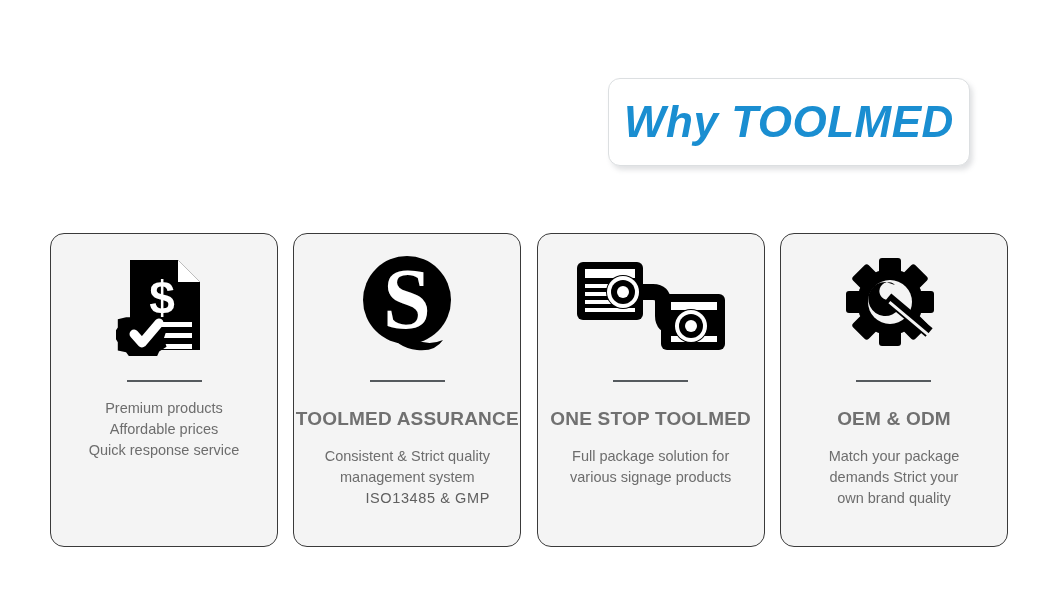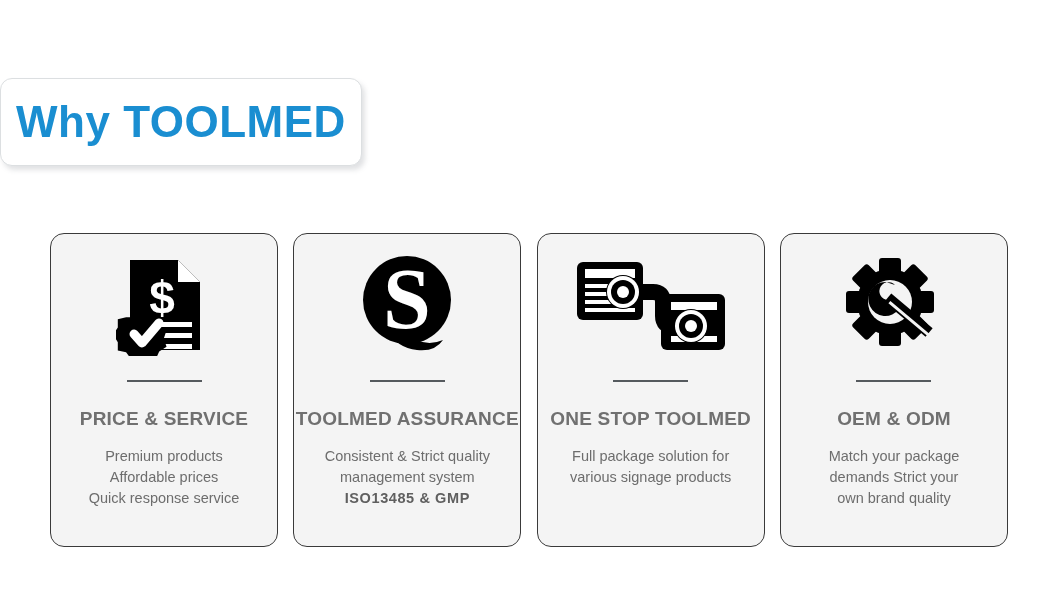--- a/index.html
+++ b/index.html
@@ -15,21 +15,22 @@
     position: relative;
   }
 
   
   #title-banner-wrap {
     position: absolute;
     left: 0;
     top: 78px;
     width: 970px;
     display: flex;
-    justify-content: flex-start;
+    justify-content: flex-end;
+    font-style: italic;
   }
   #title-banner {
     width: 362px;
     height: 88px;
     box-sizing: border-box;
     border: 1px solid #dcdfe1;
     border-radius: 12px;
     background: #ffffff;
     box-shadow: 3px 4px 5px rgba(120,125,130,0.22);
     display: flex;
@@ -99,21 +100,21 @@
   .card-body {
     margin-top: 16px;
     text-align: center;
     font-family: "Liberation Sans", sans-serif;
     font-size: 14.5px;
     color: #6d6d6d;
     line-height: 21px;
     padding: 0 10px;
   }
   .card-body .line { display: block; white-space: nowrap; }
-  .card-body .line.bold { font-weight: bold; color: #5f5f5f; letter-spacing: 0.6px; }
+  .card-body .line.bold { font-weight: normal; color: #5f5f5f; letter-spacing: 0.6px; text-align: right; }
 </style>
 </head>
 <body>
 
 <div id="title-banner-wrap">
   <div id="title-banner">
     <span id="title-text">Why TOOLMED</span>
   </div>
 </div>
 
@@ -133,21 +134,20 @@
         <rect x="28" y="88" width="48" height="5" fill="#ffffff"></rect>
 
         <path d="M30 58
                  l9 -3 l8 5 l9 -2 l4 9 l8 5 l-3 9 l3 9 l-8 5 l-4 9 l-9 -2 l-8 5 l-9 -3
                  l-6 -8 l-9 -2 l0 -9 l-5 -8 l5 -8 l0 -9 l9 -2 z" fill="#000000" transform="translate(-12,8) scale(0.92)"></path>
 
         <path d="M18 78 l8 9 l17 -20" fill="none" stroke="#ffffff" stroke-width="9" stroke-linecap="round" stroke-linejoin="round"></path>
       </svg>
     </div>
     <div class="card-divider"></div>
-    <div class="card-heading">PRICE &amp; SERVICE</div>
     <div class="card-body">
       <span class="line">Premium products</span>
       <span class="line">Affordable prices</span>
       <span class="line">Quick response service</span>
     </div>
   </div>
 
   <div class="feature-card">
     <div class="card-icon">
       <svg width="100" height="108" viewBox="0 0 100 108" aria-hidden="true">

